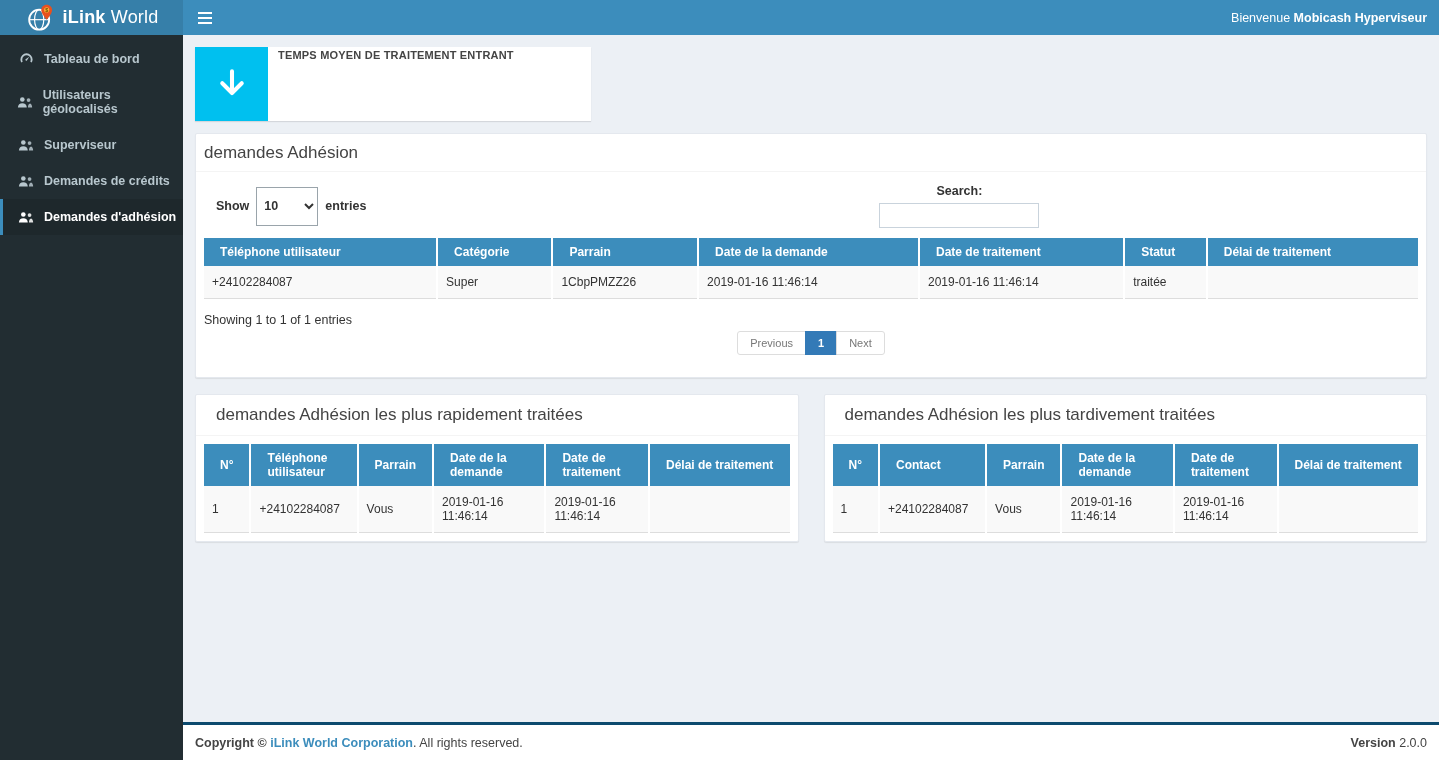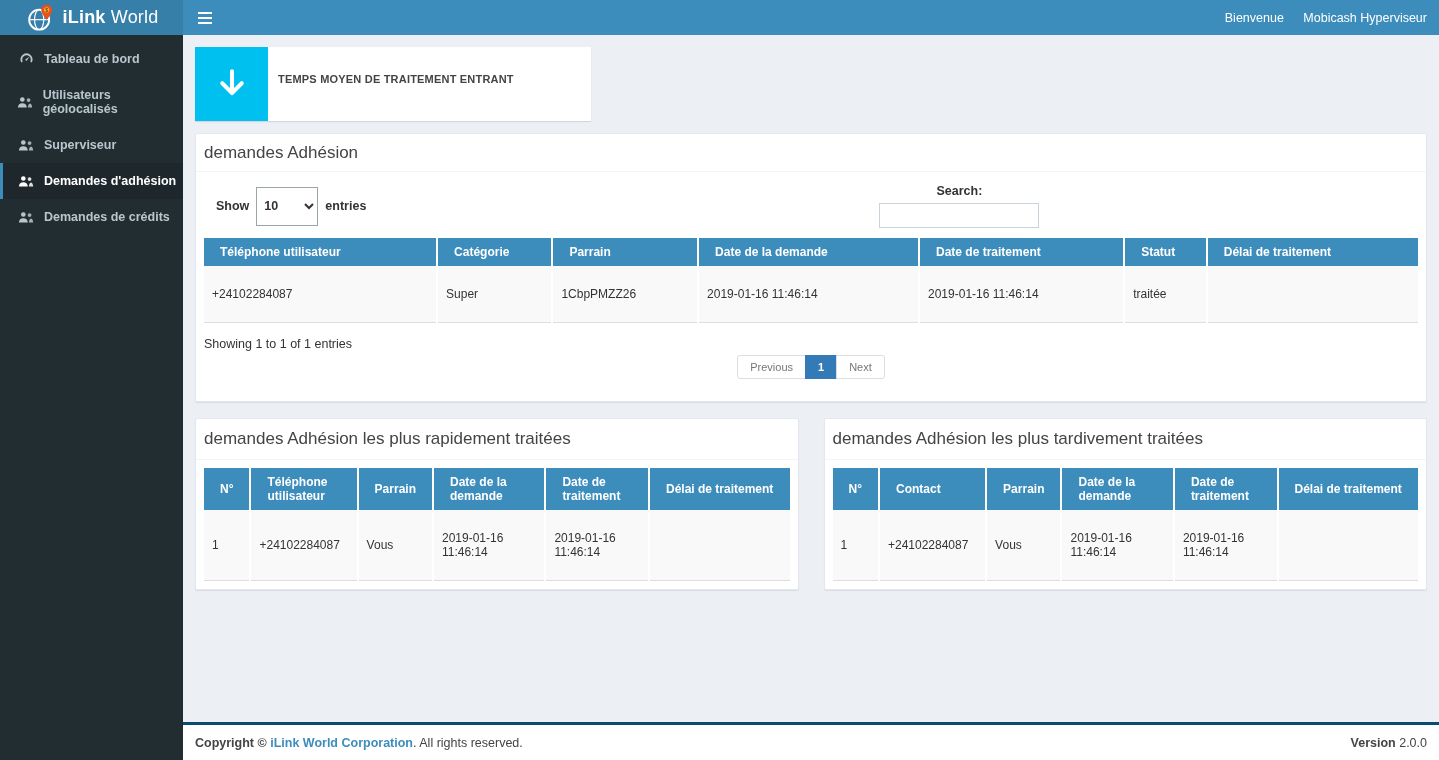--- a/index.html
+++ b/index.html
@@ -19,21 +19,21 @@
   .brand { font-size:18px; font-weight:300; letter-spacing:.2px; white-space:nowrap; }
   .brand b { font-weight:700; }
   .navbar {
     flex:1; background:#3c8dbc; display:flex; align-items:center;
     justify-content:space-between; color:#fff;
   }
   .hamburger { padding:0 15px; height:100%; display:flex; align-items:center; cursor:pointer; }
   .hamburger .bars { display:flex; flex-direction:column; gap:3px; }
   .hamburger .bars i { display:block; width:14px; height:2px; background:#fff; }
   .welcome { padding-right:12px; font-size:12.5px; }
-  .welcome b { font-weight:400;margin-left:16px; }
+  .welcome b { font-weight:700; }
 
   
   .middle { flex:1; display:flex; min-height:0; }
   .sidebar { width:183px; flex:0 0 183px; background:#222d32; padding-top:5px; }
   .side-item {
     display:flex; align-items:center; gap:9px; padding:11px 5px 11px 14px;
     color:#b8c7ce; font-size:12.5px; font-weight:700; cursor:pointer;
     border-left:3px solid transparent;
   }
   .side-item .ic { width:18px; display:flex; justify-content:center; color:#b8c7ce; }
@@ -45,21 +45,21 @@
 
   
   .info-box {
     width:396px; height:74px; background:#fff; display:flex;
     box-shadow:0 1px 1px rgba(0,0,0,.1); margin-bottom:12px;
   }
   .info-box .ibx-icon {
     width:73px; flex:0 0 73px; background:#00c0ef; color:#fff;
     display:flex; align-items:center; justify-content:center;
   }
-  .info-box .ibx-content { padding:26px 10px; }
+  .info-box .ibx-content { padding:2px 10px; }
   .info-box .ibx-title { font-size:11px; font-weight:700; color:#444; letter-spacing:.2px; }
 
   
   .box {
     background:#fff; border:1px solid #e4e8ee; border-radius:2px;
     box-shadow:0 1px 1px rgba(0,0,0,.08);
   }
   .box-header { padding:9px 8px 8px 8px; border-bottom:1px solid #f4f4f4; }
   .box-title { font-size:17px; font-weight:400; color:#444; }
   .box-body { padding:8px; }
@@ -78,21 +78,21 @@
   }
 
   
   table.tbl { width:100%; border-collapse:collapse; font-size:12px; border-bottom:1px solid #ddd; }
   table.tbl th {
     background:#3c8dbc; color:#fff; font-weight:700; text-align:left;
     padding:7px 16px; border-right:2px solid #fff;
   }
   table.tbl th:last-child { border-right:none; }
   table.tbl td {
-    background:#f9f9f9; color:#333; padding:21px 8px; border-right:2px solid #fff;
+    background:#f9f9f9; color:#333; padding:9px 8px; border-right:2px solid #fff;
   }
   table.tbl td:last-child { border-right:none; }
 
   .main-tbl th:nth-child(1){width:19.2%} .main-tbl th:nth-child(2){width:9.5%}
   .main-tbl th:nth-child(3){width:12%}  .main-tbl th:nth-child(4){width:18.2%}
   .main-tbl th:nth-child(5){width:16.9%}.main-tbl th:nth-child(6){width:6.8%}
   .mini-tbl th:nth-child(1){width:5.3%} .mini-tbl th:nth-child(2){width:18.3%}
   .mini-tbl th:nth-child(3){width:8.1%} .mini-tbl th:nth-child(4){width:19.2%}
   .mini-tbl th:nth-child(5){width:17.7%}
 
@@ -102,21 +102,21 @@
   .pagination li a {
     display:block; padding:5px 12px; border:1px solid #ddd; background:#fff;
     color:#777; font-size:11px; text-decoration:none; cursor:pointer; margin-left:-1px;
   }
   .pagination li:first-child a { border-radius:3px 0 0 3px; margin-left:0; }
   .pagination li:last-child a { border-radius:0 3px 3px 0; }
   .pagination li.active a { background:#337ab7; border-color:#337ab7; color:#fff; font-weight:700; }
 
   .bottom-row { display:flex; gap:25px; margin-top:16px; }
   .bottom-row .box { flex:1; min-width:0; }
-  .bottom-row .box-header { padding:10px 8px; }
+  .bottom-row .box-header { padding:10px 20px; }
 
   
   .footer {
     flex:0 0 38px; background:#fff; border-top:3px solid #0c4a6e;
     display:flex; align-items:center; justify-content:space-between;
     padding:0 12px; font-size:12.5px; color:#444;
   }
   .footer .left b { font-weight:700; }
   .footer a { color:#3c8dbc; font-weight:700; text-decoration:none; cursor:pointer; }
   .footer .right b { font-weight:700; }
@@ -179,41 +179,41 @@
         <span class="ic">
           <svg width="16" height="13" viewBox="0 0 18 14" fill="currentColor">
             <circle cx="6" cy="3.6" r="2.6"></circle>
               <path d="M1 12.5c0-3 2.2-4.7 5-4.7s5 1.7 5 4.7z"></path>
             <circle cx="13" cy="4.2" r="2.1" opacity=".85"></circle>
               <path d="M12.3 12.5c0-2.4.8-4 2.4-4.5 1.5.6 2.3 2.1 2.3 4.5z" opacity=".85"></path>
           </svg>
         </span>
         <span>Superviseur</span>
       </div>
-      <div class="side-item active">
+      <div class="side-item">
         <span class="ic">
           <svg width="16" height="13" viewBox="0 0 18 14" fill="currentColor">
             <circle cx="6" cy="3.6" r="2.6"></circle>
               <path d="M1 12.5c0-3 2.2-4.7 5-4.7s5 1.7 5 4.7z"></path>
             <circle cx="13" cy="4.2" r="2.1" opacity=".85"></circle>
               <path d="M12.3 12.5c0-2.4.8-4 2.4-4.5 1.5.6 2.3 2.1 2.3 4.5z" opacity=".85"></path>
           </svg>
         </span>
-        <span>Demandes d'adhésion</span>
-      </div>
-      <div class="side-item">
+        <span>Demandes de crédits</span>
+      </div>
+      <div class="side-item active">
         <span class="ic">
           <svg width="16" height="13" viewBox="0 0 18 14" fill="currentColor">
             <circle cx="6" cy="3.6" r="2.6"></circle>
               <path d="M1 12.5c0-3 2.2-4.7 5-4.7s5 1.7 5 4.7z"></path>
             <circle cx="13" cy="4.2" r="2.1" opacity=".85"></circle>
               <path d="M12.3 12.5c0-2.4.8-4 2.4-4.5 1.5.6 2.3 2.1 2.3 4.5z" opacity=".85"></path>
           </svg>
         </span>
-        <span>Demandes de crédits</span>
+        <span>Demandes d'adhésion</span>
       </div>
     </div>
 
     <div class="main-col">
       <div class="content">
 
         <div class="info-box">
           <div class="ibx-icon">
             <svg width="36" height="36" viewBox="0 0 24 24">
               <path d="M12 3.5v13.5M5.5 11.5l6.5 6.5 6.5-6.5" stroke="#fff" stroke-width="2.7" fill="none" stroke-linecap="round" stroke-linejoin="round"></path>

